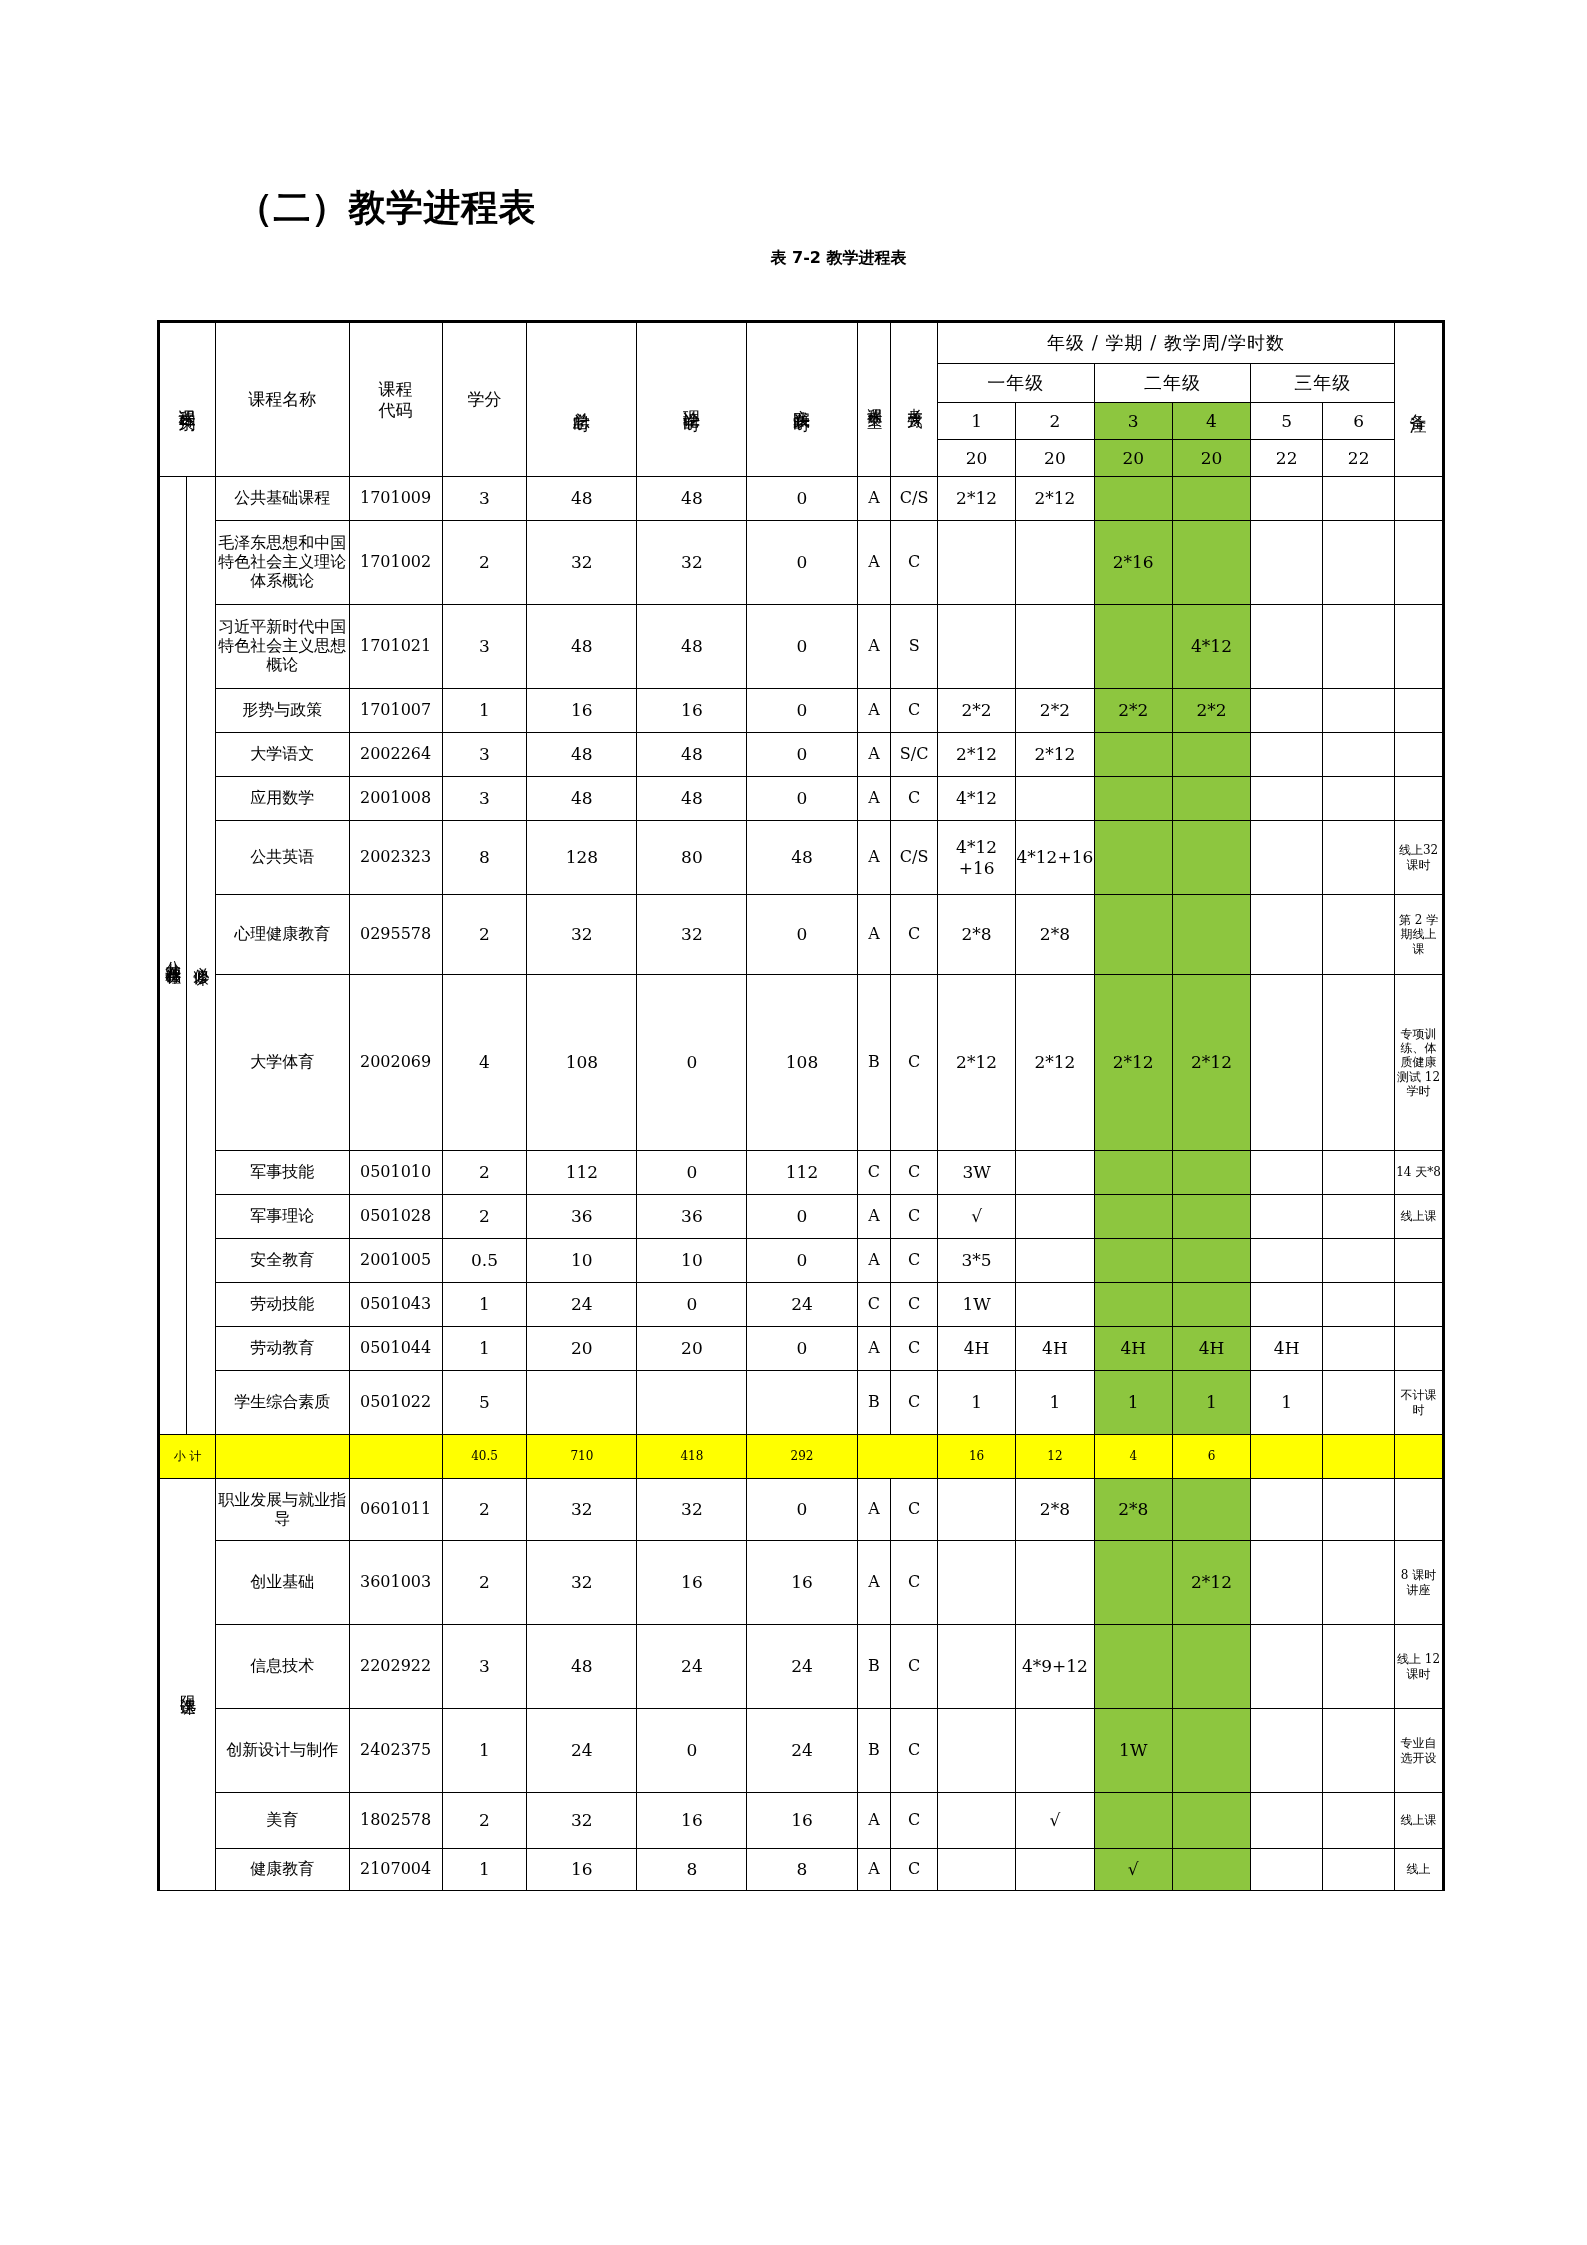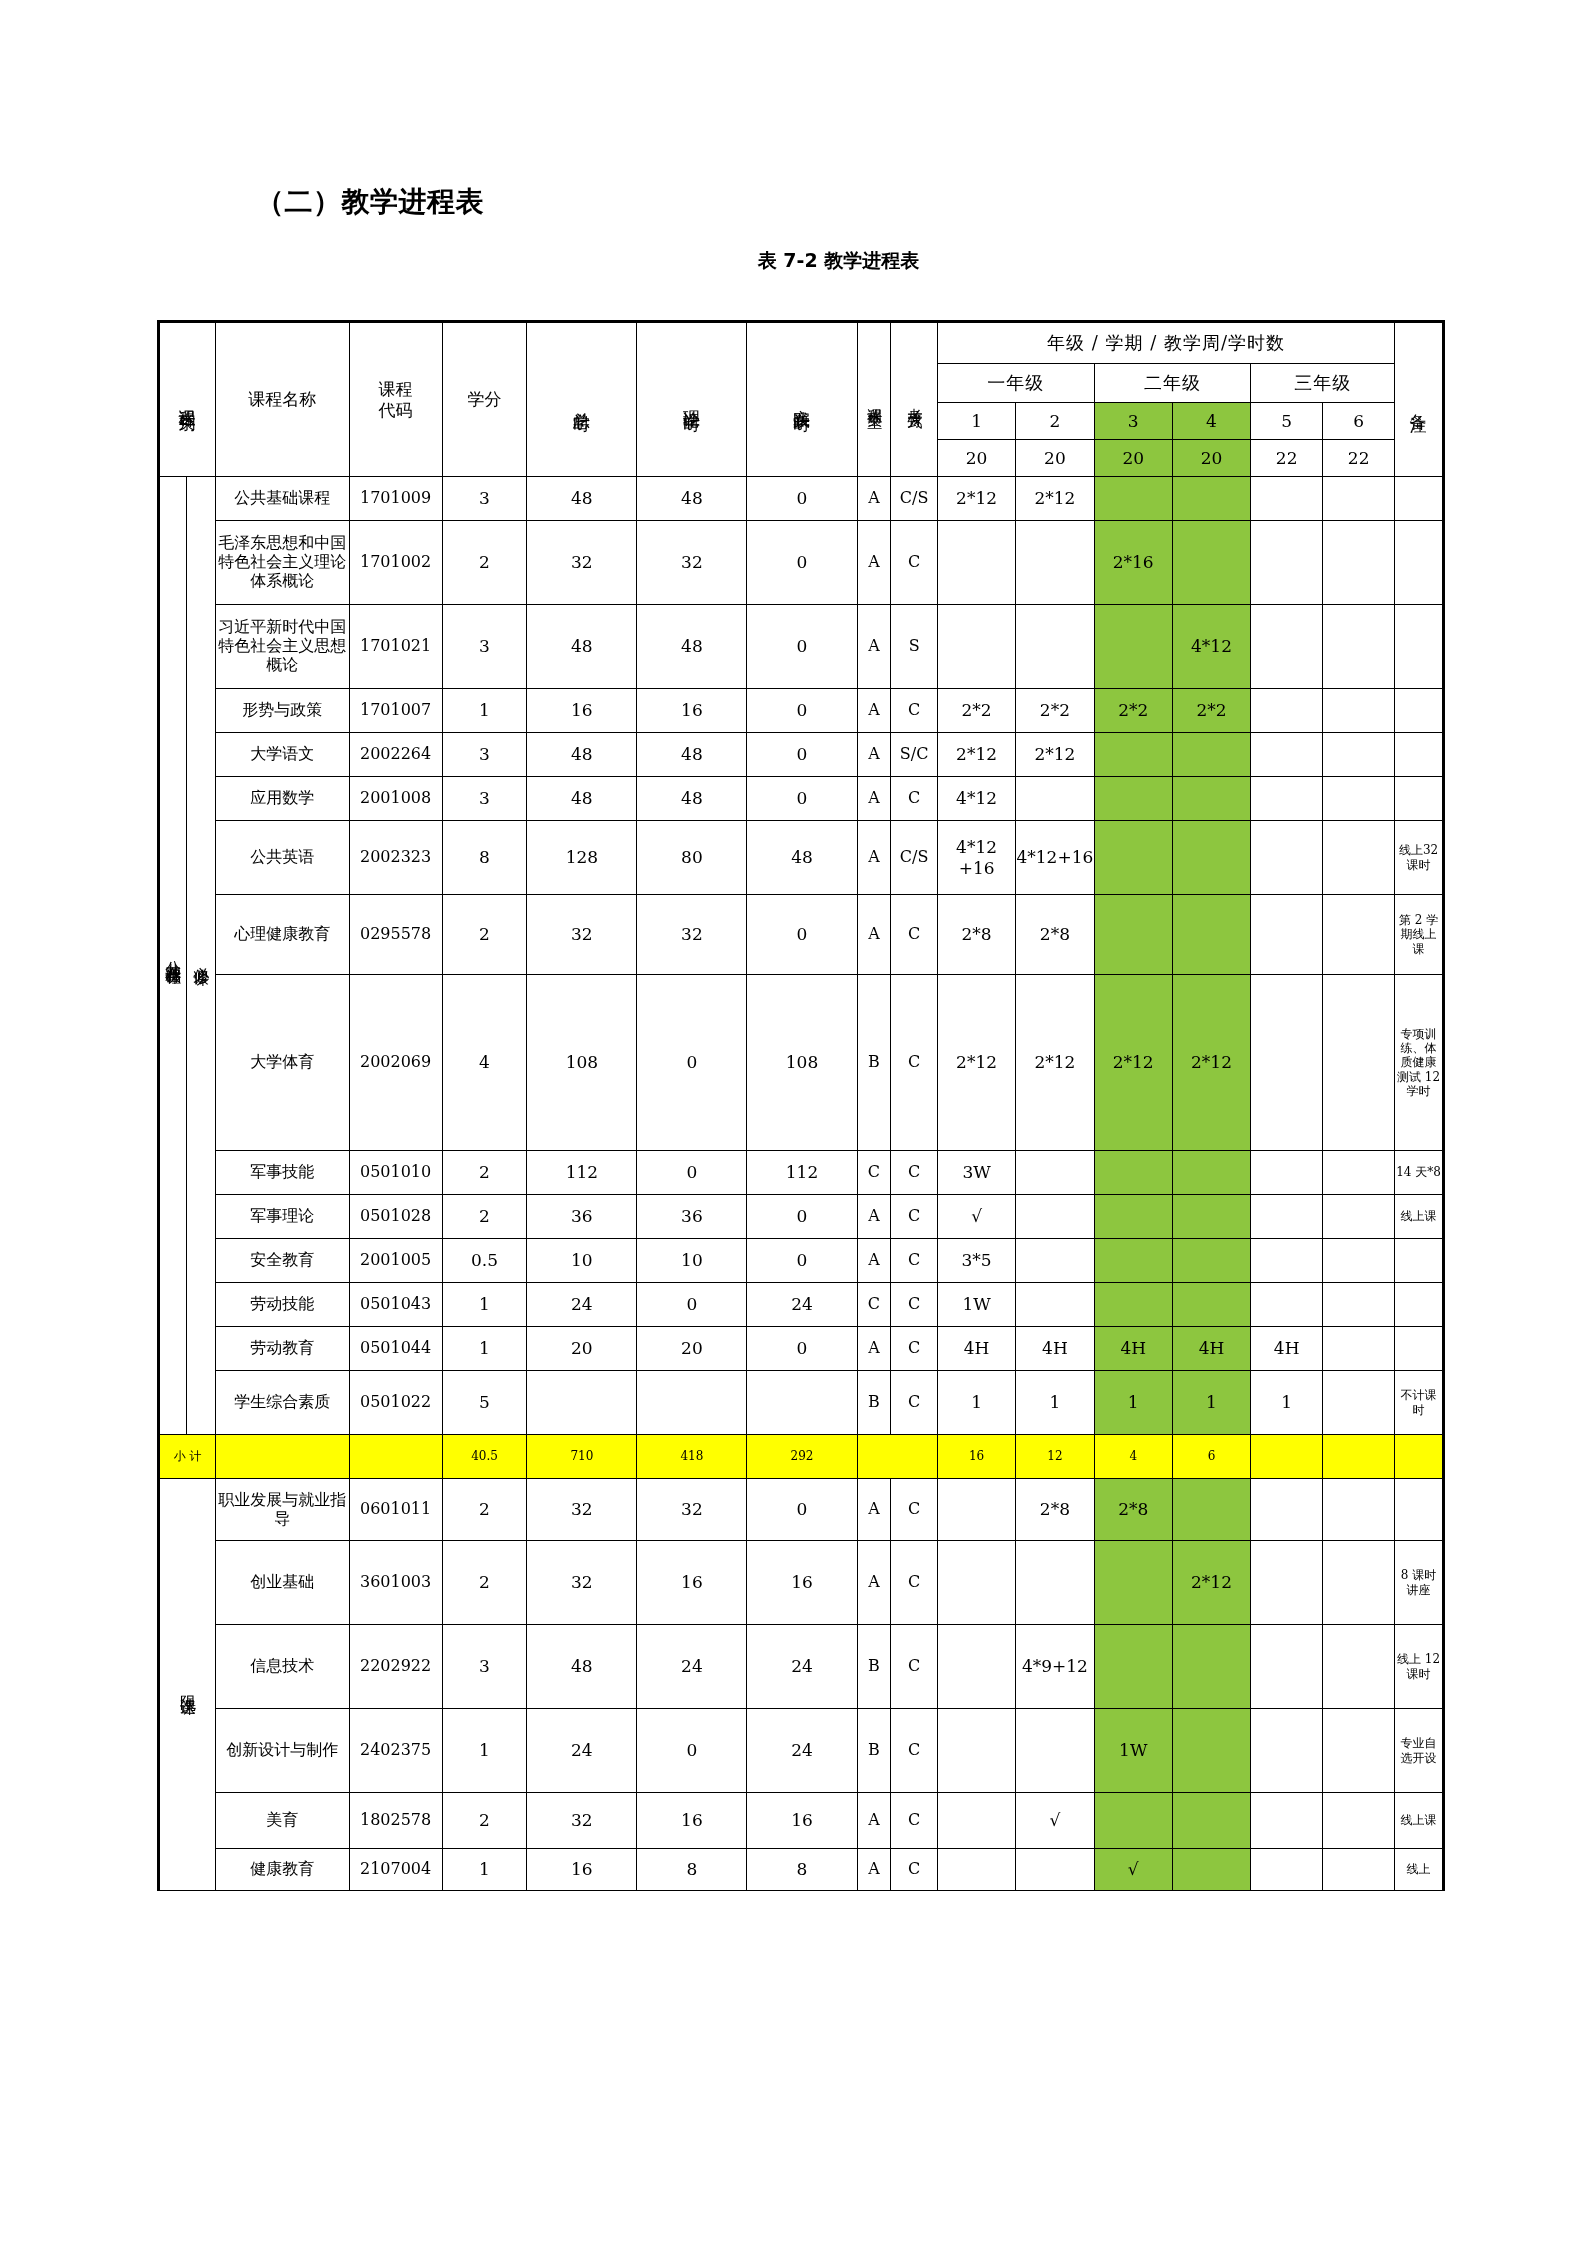--- a/index.html
+++ b/index.html
@@ -20,34 +20,33 @@
     width: 1587px;
     height: 2245px;
     box-sizing: border-box;
   }
   .section-heading {
     position: absolute;
     left: 236px;
     top: 183px;
     font-family: "DejaVu Sans", "Liberation Sans", sans-serif;
     font-weight: bold;
-    font-size: 28px;
+    font-size: 37px;
     letter-spacing: 0.5px;
     white-space: nowrap;
-    margin-left: 20px;
   }
   .table-caption {
     position: absolute;
     left: 0;
     top: 248px;
     width: 1587px;
     text-align: center;
     font-family: "DejaVu Sans", "Liberation Sans", sans-serif;
     font-weight: bold;
-    font-size: 19px;
+    font-size: 16px;
     padding-left: 90px;
     box-sizing: border-box;
   }
   .table-wrap {
     position: absolute;
     left: 157px;
     top: 320px;
     width: 1288px;
   }
   table.grid {

